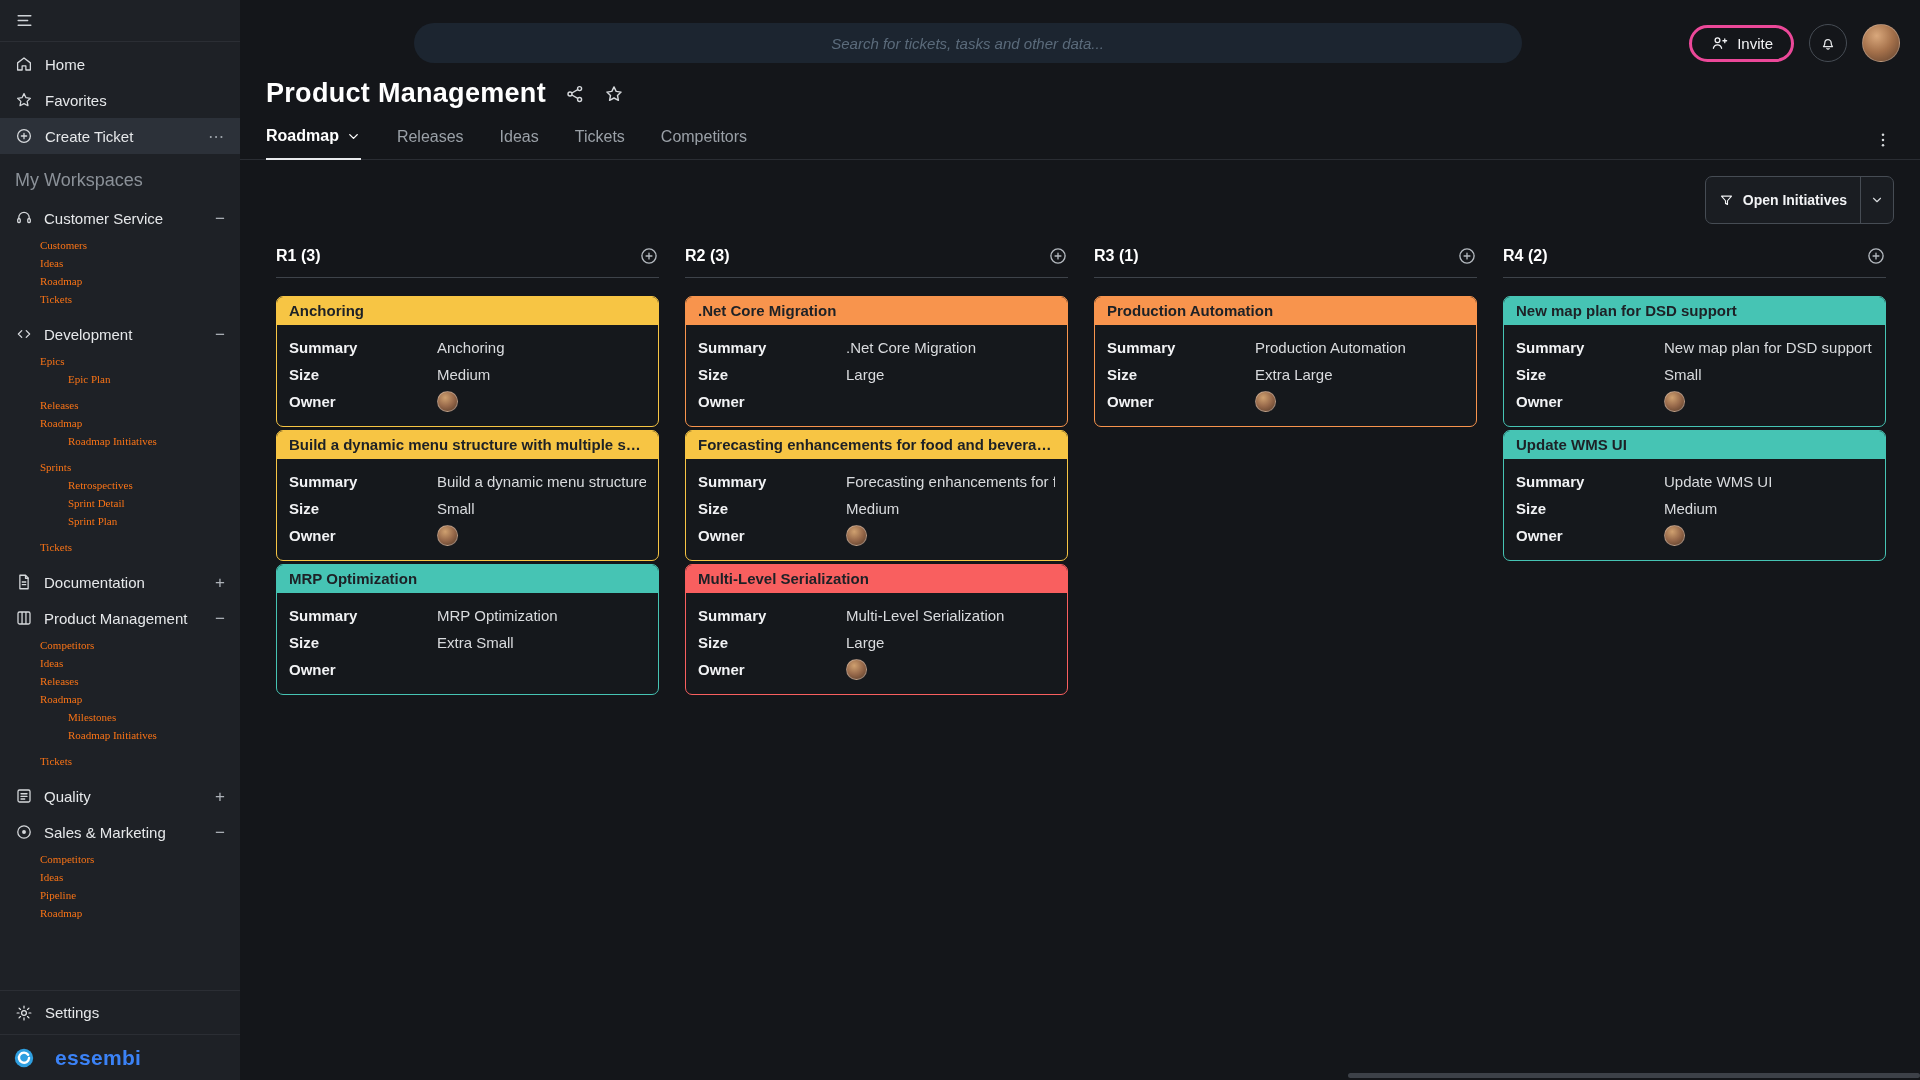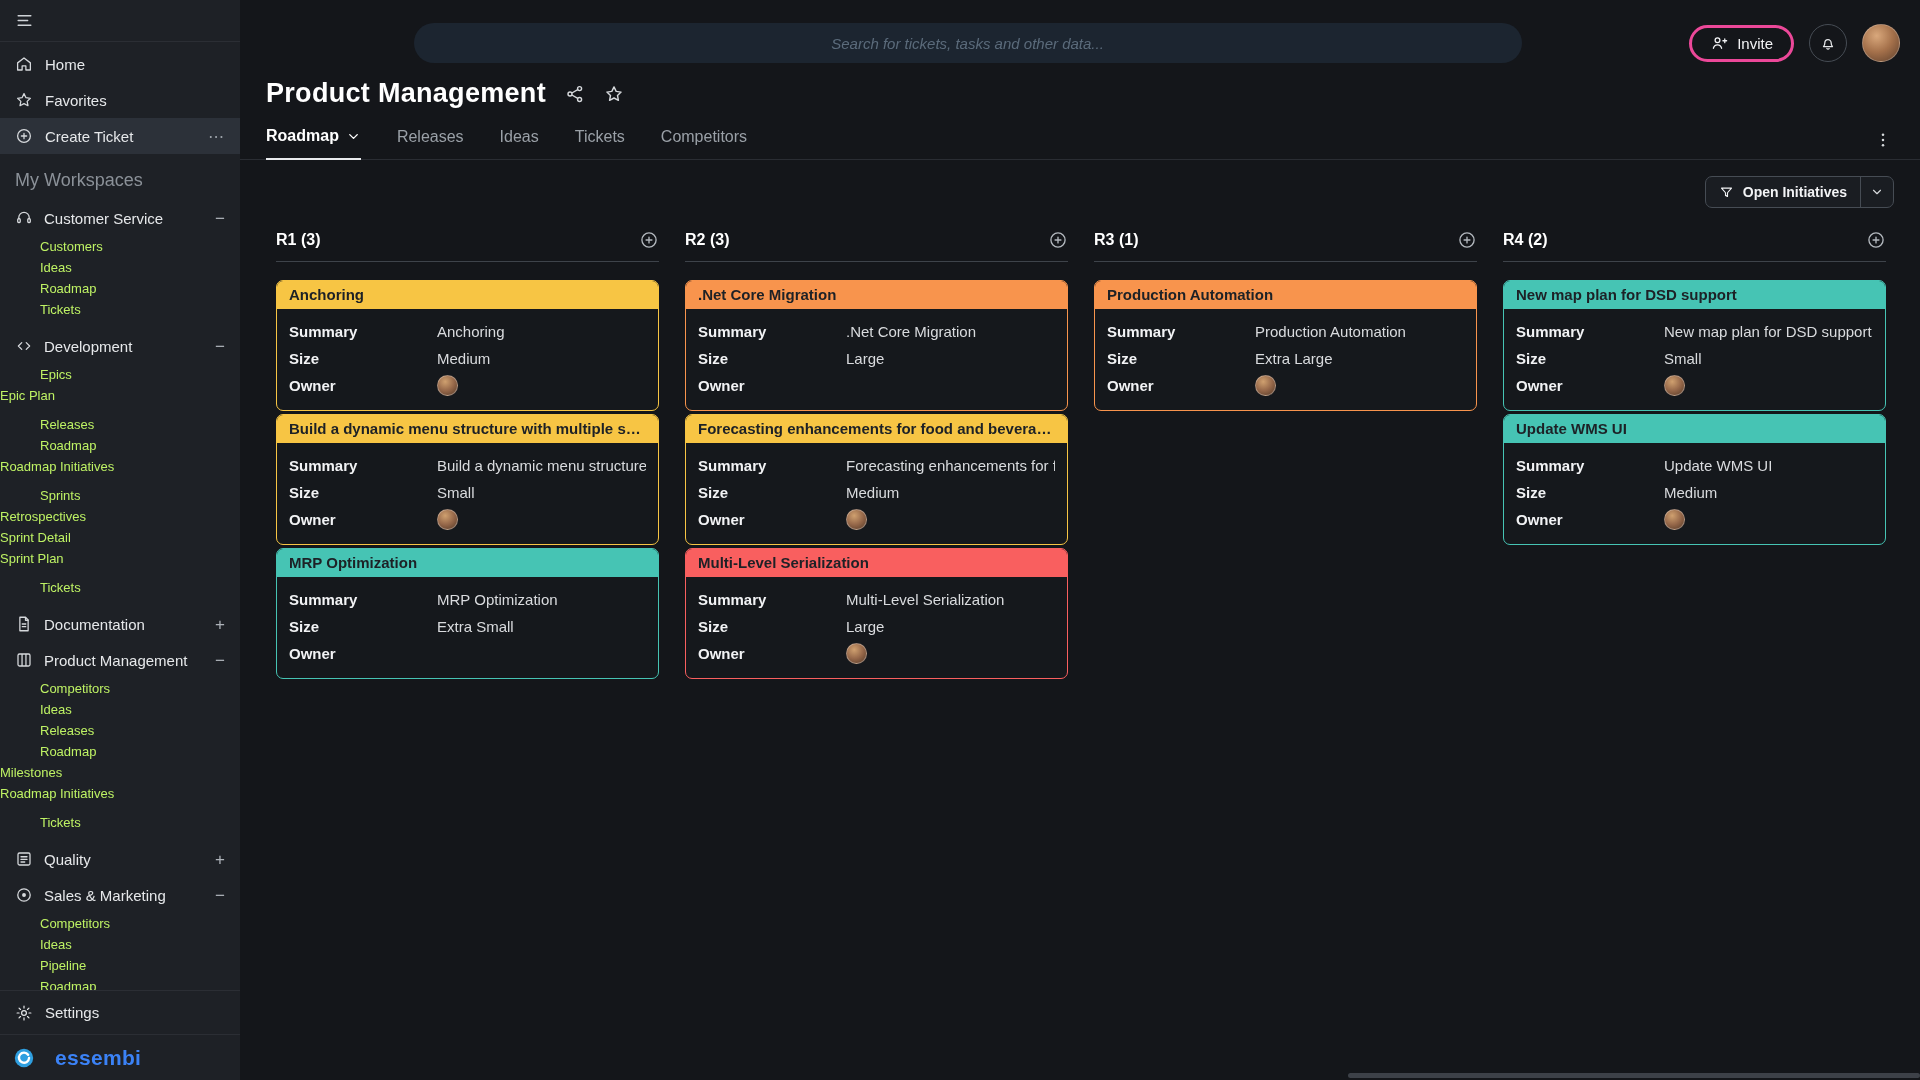--- a/index.html
+++ b/index.html
@@ -23,23 +23,23 @@
   .sb-item .icon { color:#d6d9dc; }
   .sb-item.active { background:#2c3139; }
   .sb-item .dots { margin-left:auto; color:#9aa0a7; font-size:16px; letter-spacing:1px; }
   .sb-section-label { margin:16px 15px 8px; font-size:18px; color:#8b9198; }
   .sb-workspaces { flex:1; overflow:hidden; }
   .ws { margin-top:2px; }
   .ws-header { height:34px; display:flex; align-items:center; gap:11px; padding:0 15px; font-size:15px; color:#e6e8ea; }
   .ws-header .icon { color:#d6d9dc; }
   .ws-toggle { margin-left:auto; color:#aeb3b9; font-size:17px; line-height:1; }
   .ws-children { padding:1px 0 7px; }
-  .ws-child { padding:3px 0; font-size:13px; color:#bef264; }
+  .ws-child { padding:3px 0; font-size:11px; color:#f97316;font-family:Liberation Serif, serif; }
   .ws-child.lvl1 { padding-left:40px; }
-  .ws-child.lvl2 { }
+  .ws-child.lvl2 { padding-left:68px; }
   .ws-child.gap { margin-top:8px; }
   .sb-bottom { margin-top:auto; flex:none; }
   .sb-settings { height:44px; display:flex; align-items:center; gap:12px; padding:0 15px; border-top:1px solid #2b2e34; font-size:15px; color:#e6e8ea; }
   .sb-brand { height:46px; display:flex; align-items:center; gap:9px; padding:0 13px; border-top:1px solid #2b2e34; }
   .sb-brand .brand-text { font-size:21px; font-weight:700; color:#3b82f6; letter-spacing:.3px;margin-left:11px; }
 
   
   .main { flex:1; display:flex; flex-direction:column; min-width:0; position:relative;margin-top:12px; }
 
   .topbar { height:62px; flex:none; display:flex; align-items:center; padding:0 20px 0 24px; }
@@ -65,21 +65,21 @@
   .title-icon { background:none; border:none; color:#d6d9dc; padding:0; }
 
   .tabs-row { display:flex; align-items:flex-end; justify-content:space-between;
     margin:18px -26px 0; padding:0 26px; border-bottom:1px solid #2a2d33; }
   .tabs { display:flex; gap:36px; }
   .tab { padding-bottom:13px; font-size:16px; color:#9aa0a7; display:flex; align-items:center; gap:7px; }
   .tab.active { color:#fff; font-weight:700; border-bottom:2px solid #e8eaed; margin-bottom:-1px; }
   .kebab { background:none; border:none; color:#d6d9dc; padding:0 2px 10px; }
 
   .filter-row { display:flex; justify-content:flex-end; padding:16px 26px 0; }
-  .filter-btn { display:flex; align-items:stretch; height:32px; border:1px solid #464c54; border-radius:7px; background:#1a1d22; overflow:hidden; }
+  .filter-btn { display:flex; align-items:stretch; height:48px; border:1px solid #464c54; border-radius:7px; background:#1a1d22; overflow:hidden; }
   .f-main { display:flex; align-items:center; gap:9px; padding:0 13px; font-size:14px; font-weight:700; color:#f2f3f5; }
   .f-chev { display:flex; align-items:center; padding:0 9px; border-left:1px solid #464c54; color:#d6d9dc; }
 
   
   .board { display:flex; gap:26px; padding:22px 26px 0 36px; align-items:flex-start; }
   .col { width:383px; flex:none; }
   .col-head { display:flex; align-items:center; justify-content:space-between; padding-bottom:11px; border-bottom:1px solid #3e434a;gap:22px; }
   .col-title { font-size:16px; font-weight:700; color:#fff; }
   .col-plus { color:#b4b9bf; }
   .cards { display:flex; flex-direction:column; gap:3px; margin-top:18px; }

